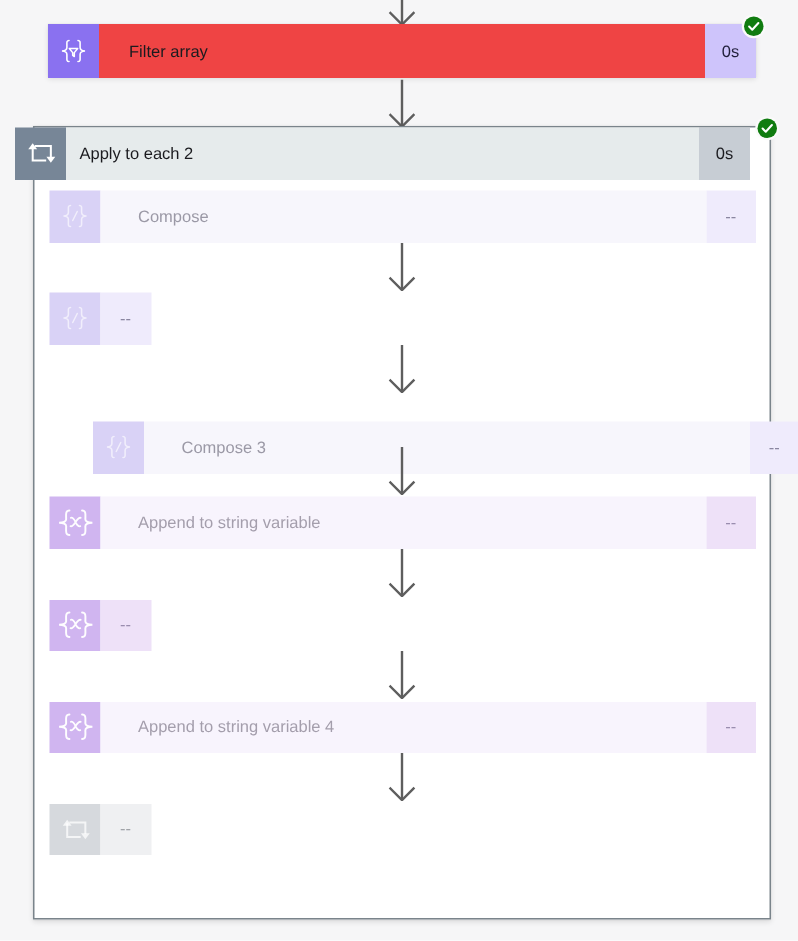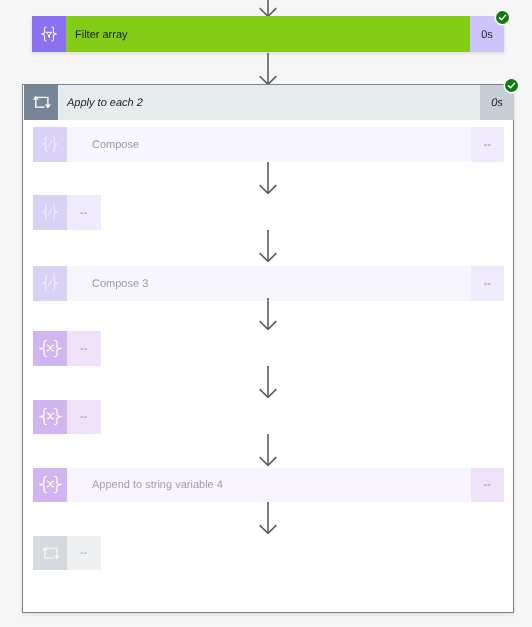--- a/index.html
+++ b/index.html
@@ -15,28 +15,28 @@
   
   .card{position:absolute;display:flex;align-items:stretch;}
   .card .icon{flex:0 0 auto;display:flex;align-items:center;justify-content:center;}
   .card .title{flex:1 1 auto;display:flex;align-items:center;}
   .card .title, #scope-header .title, .row .title, .card .dur, #scope-header .dur, .row .dur{padding-top:1px;}
   .card .dur{flex:0 0 auto;display:flex;align-items:center;justify-content:center;}
 
   
   #filter-array{left:32px;top:16px;width:472px;height:36px;box-shadow:0 0.3px 0.9px rgba(0,0,0,.09),0 1.6px 3.6px rgba(0,0,0,.11);}
   #filter-array .icon{width:34px;background:#8A71F0;}
-  #filter-array .title{background:#84cc16;padding-left:9px;font-size:11px;color:#1b1b1f;}
+  #filter-array .title{background:#ef4444;padding-left:20px;font-size:11px;color:#1b1b1f;}
   #filter-array .dur{width:34px;background:#CEC4FB;font-size:11px;color:#201f3a;}
 
   
   #scope{position:absolute;left:22px;top:84px;width:492px;height:529px;
     border:1px solid #7A848B;background:#ffffff;box-sizing:border-box;
     box-shadow:0 0.3px 0.9px rgba(0,0,0,.10),0 1.6px 3.6px rgba(0,0,0,.11);}
-  #scope-header{position:absolute;left:24px;top:85px;width:490px;height:34.5px;display:flex;box-sizing:border-box;font-style:italic;}
+  #scope-header{position:absolute;left:10px;top:85px;width:490px;height:34.5px;display:flex;box-sizing:border-box;}
   #scope-header .icon{width:34px;background:#778697;display:flex;align-items:center;justify-content:center;}
   #scope-header .title{flex:1;background:#E6EBEC;display:flex;align-items:center;padding-left:9px;font-size:11px;color:#1b1b1f;}
   #scope-header .dur{width:34px;background:#C7CDD4;display:flex;align-items:center;justify-content:center;font-size:11px;color:#1b1b1f;}
 
   .badge{position:absolute;width:13px;height:13px;border-radius:50%;background:#107C10;
     box-shadow:0 0 0 1.5px #FAFAFA;
     display:flex;align-items:center;justify-content:center;}
   .badge svg{display:block;}
 
   
@@ -146,21 +146,21 @@
             <path class="brace" d="M13.0 1.0 C14.7 1.0 14.4 2.4 14.4 3.9 L14.4 5.7 C14.4 7.1 15.4 7.9 17.7 8.0 C15.4 8.1 14.4 8.9 14.4 10.3 L14.4 12.1 C14.4 13.6 14.7 15.0 13.0 15.0"></path>
     <path class="glyph" d="M11.5 5.0 L8.5 11.0"></path>
   </svg>
         </div>
     <div class="dur">--</div>
   </div>
       <svg class="arrow" viewBox="0 0 20 32" style="left: 258px; top: 229.9px; width: 20px; height: 32px;">
         <path d="M10 0 L10 31.3" stroke="#5E5E5E" stroke-width="1.6" fill="none"></path>
         <path d="M2.3 23.7 L10 31.4 L17.7 23.7" stroke="#5E5E5E" stroke-width="1.6" fill="none" stroke-linecap="square"></path>
       </svg>
-      <div class="row compose" style="top: 266px;">
+      <div class="row compose" style="top: 281px; margin-left: 29px;">
     <div class="icon">
           <svg width="20" height="16" viewBox="0 0 20 16" class="gi">
     <path class="brace" d="M7.0 1.0 C5.3 1.0 5.6 2.4 5.6 3.9 L5.6 5.7 C5.6 7.1 4.6 7.9 2.3 8.0 C4.6 8.1 5.6 8.9 5.6 10.3 L5.6 12.1 C5.6 13.6 5.3 15.0 7.0 15.0"></path>
             <path class="brace" d="M13.0 1.0 C14.7 1.0 14.4 2.4 14.4 3.9 L14.4 5.7 C14.4 7.1 15.4 7.9 17.7 8.0 C15.4 8.1 14.4 8.9 14.4 10.3 L14.4 12.1 C14.4 13.6 14.7 15.0 13.0 15.0"></path>
     <path class="glyph" d="M11.5 5.0 L8.5 11.0"></path>
   </svg>
         </div>
     <div class="title">Compose 3</div>
     <div class="dur">--</div>
   </div>
@@ -169,20 +169,21 @@
         <path d="M2.3 23.7 L10 31.4 L17.7 23.7" stroke="#5E5E5E" stroke-width="1.6" fill="none" stroke-linecap="square"></path>
       </svg>
       <div class="row varop" style="top: 331.4px;">
     <div class="icon">
           <svg width="25" height="19" viewBox="0 0 25 19" class="gi">
     <path class="braceL" d="M8.3 1.3 C5.4 1.3 6.1 4.3 6.1 7.2 C6.1 8.8 4.5 9.4 1.4 9.5 C4.5 9.6 6.1 10.2 6.1 11.8 C6.1 14.7 5.4 17.7 8.3 17.7"></path>
     <path class="braceL" d="M16.7 1.3 C19.6 1.3 18.9 4.3 18.9 7.2 C18.9 8.8 20.5 9.4 23.6 9.5 C20.5 9.6 18.9 10.2 18.9 11.8 C18.9 14.7 19.6 17.7 16.7 17.7"></path>
     <path class="glyphX" d="M9.2 6.2 C10.6 5.8 11.5 7.3 12.3 9.0 C13.1 10.7 14.1 12.2 15.5 11.8 M15.8 6.2 C14.5 5.9 13.3 7.6 12.3 9.2 C11.3 10.8 10.2 12.2 9.0 11.8"></path>
   </svg>
         </div>
+    <div class="title">Append to string variable</div>
     <div class="dur">--</div>
   </div>
       <svg class="arrow" viewBox="0 0 20 32" style="left: 258px; top: 366.2px; width: 20px; height: 32px;">
         <path d="M10 0 L10 31.3" stroke="#5E5E5E" stroke-width="1.6" fill="none"></path>
         <path d="M2.3 23.7 L10 31.4 L17.7 23.7" stroke="#5E5E5E" stroke-width="1.6" fill="none" stroke-linecap="square"></path>
       </svg>
       <div class="row varop" style="top: 399.5px;">
     <div class="icon">
           <svg width="25" height="19" viewBox="0 0 25 19" class="gi">
     <path class="braceL" d="M8.3 1.3 C5.4 1.3 6.1 4.3 6.1 7.2 C6.1 8.8 4.5 9.4 1.4 9.5 C4.5 9.6 6.1 10.2 6.1 11.8 C6.1 14.7 5.4 17.7 8.3 17.7"></path>

